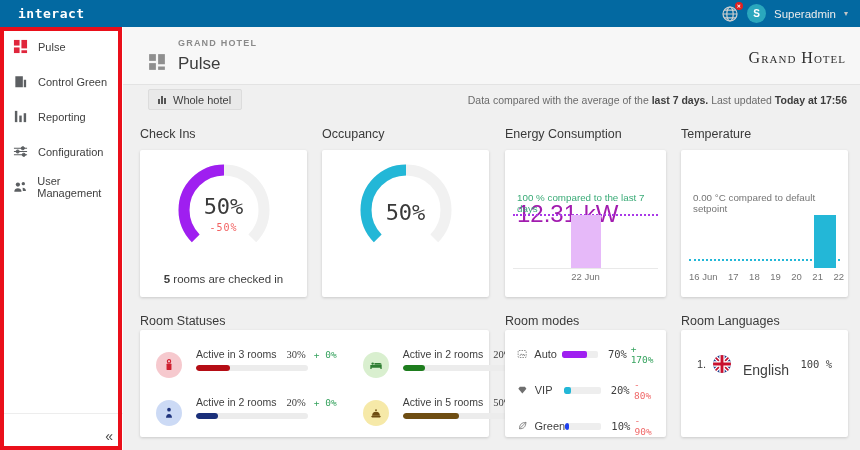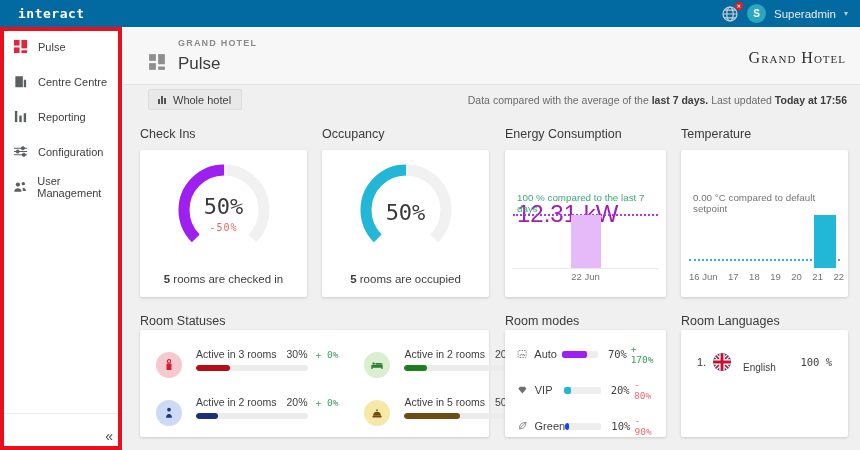--- a/index.html
+++ b/index.html
@@ -73,39 +73,39 @@
   .x-labels { position:absolute; left:8px; right:4px; top:121px; display:flex; justify-content:space-between;
               font-size:9.5px; color:#757575; }
 
   
   .status-grid { display:grid; grid-template-columns:1fr 1fr; column-gap:26px; row-gap:18px; padding:18px 16px 0 16px; }
   .status-item { display:flex; gap:14px; }
   .status-icon { width:26px; height:26px; border-radius:50%; flex:0 0 26px;
                  display:flex; align-items:center; justify-content:center; margin-top:4px; }
   .status-line { display:flex; align-items:baseline; white-space:nowrap; }
   .status-label { font-size:10.5px; color:#3e3e3e; }
-  .status-value { font-family:Liberation Sans, sans-serif; font-size:10.5px; color:#3e3e3e; margin-left:10px; }
+  .status-value { font-family:Liberation Serif, serif; font-size:10.5px; color:#3e3e3e; margin-left:10px; }
   .status-delta { font-family:"DejaVu Sans Mono", monospace; font-size:9.5px; margin-left:8px; }
   .track { width:112px; height:6px; background:#ececec; border-radius:3px; margin-top:5px; overflow:hidden; }
   .track-fill { height:100%; border-radius:3px; }
 
   
   .modes-body { padding:13px 10px 0 12px; }
   .mode-row { display:flex; align-items:center; margin-bottom:14px; }
   .mode-label { font-size:11px; color:#3e3e3e; margin-left:7px; width:38px; }
   .mode-track { width:48px; height:7px; background:#eeeeee; border-radius:2px; overflow:hidden; }
   .mode-fill { height:100%; border-radius:2px; }
   .mode-value { font-family:"DejaVu Sans Mono", monospace; font-size:10.5px; color:#3e3e3e; margin-left:10px; width:28px; }
   .mode-delta { font-family:"DejaVu Sans Mono", monospace; font-size:9.5px; margin-left:2px; }
 
   
   .lang-body { padding:20px 16px 0 16px; }
   .lang-row { display:flex; align-items:center; }
   .lang-rank { font-size:11px; color:#3e3e3e; width:16px; }
-  .lang-label { font-size:10px; color:#3e3e3e; margin-left:12px;margin-top:12px; }
+  .lang-label { font-size:14px; color:#3e3e3e; margin-left:12px;margin-top:12px; }
   .lang-value { font-family:"DejaVu Sans Mono", monospace; font-size:10.5px; color:#3e3e3e; margin-left:auto; }
 </style>
 </head>
 <body>
 
 <div class="page">
 
   <header class="topbar">
     <span class="tb-logo">interact</span>
     <div class="tb-right">
@@ -131,21 +131,21 @@
             <rect x="1" y="9" width="6" height="6"></rect>
           <rect x="9" y="1" width="6" height="9"></rect>
             <rect x="9" y="12" width="6" height="3"></rect>
         </svg>
         <span class="side-label">Pulse</span>
       </div>
       <div class="side-item">
         <svg width="15" height="15" viewBox="0 0 16 16" fill="#5c5f62">
           <path d="M2.5 14V2.5h8V14h-8zm1.8-9.4h1.6v1.6H4.3V4.6zm3 0h1.6v1.6H7.3V4.6zM4.3 7.6h1.6v1.6H4.3V7.6zm3 0h1.6v1.6H7.3V7.6zM4.3 10.6h1.6V13H4.3v-2.4zm3 0h1.6V13H7.3v-2.4zM11.5 14V6h2.5v8h-2.5z"></path>
         </svg>
-        <span class="side-label">Centre Centre</span>
+        <span class="side-label">Control Green</span>
       </div>
       <div class="side-item">
         <svg width="15" height="15" viewBox="0 0 16 16" fill="#5c5f62">
           <rect x="2" y="2" width="2.6" height="12"></rect>
             <rect x="6.7" y="7" width="2.6" height="7"></rect>
             <rect x="11.4" y="4.5" width="2.6" height="9.5"></rect>
         </svg>
         <span class="side-label">Reporting</span>
       </div>
       <div class="side-item">
@@ -216,23 +216,20 @@
         <b>5</b><span> rooms are checked in</span>
       </div>
     </div>
 
     <div class="card" style="left:199px; top:123px; width:167px; height:147px;">
       <svg class="gauge-svg" width="104" height="104" viewBox="0 0 104 104">
         <path class="gauge-track" d="M 23.72 82.28 A 40 40 0 1 1 80.28 82.28" pathLength="100"></path>
         <path class="gauge-value" d="M 23.72 82.28 A 40 40 0 1 1 80.28 82.28" pathLength="100" stroke="#23b7d7" stroke-dasharray="50 51"></path>
       </svg>
       <div class="gauge-num" style="top:50px;">50%</div>
-      <div class="gauge-caption">
-        <b>5</b><span> rooms are occupied</span>
-      </div>
     </div>
 
     <div class="card" style="left:382px; top:123px; width:161px; height:147px;">
       <div class="big-value">12.31 kW</div>
       <div class="card-sub" style="color: rgb(58, 171, 119);">100 % compared to the last 7 days</div>
       <div class="chart-zone">
         <div class="dotted-line" style="top: -1px; border-color: rgb(169, 58, 232);"></div>
         <div class="chart-bar" style="left: 50%; margin-left: -15px; width: 30px; background-color: rgb(230, 185, 249); height: 100%;"></div>
         <div class="baseline"></div>
       </div>

